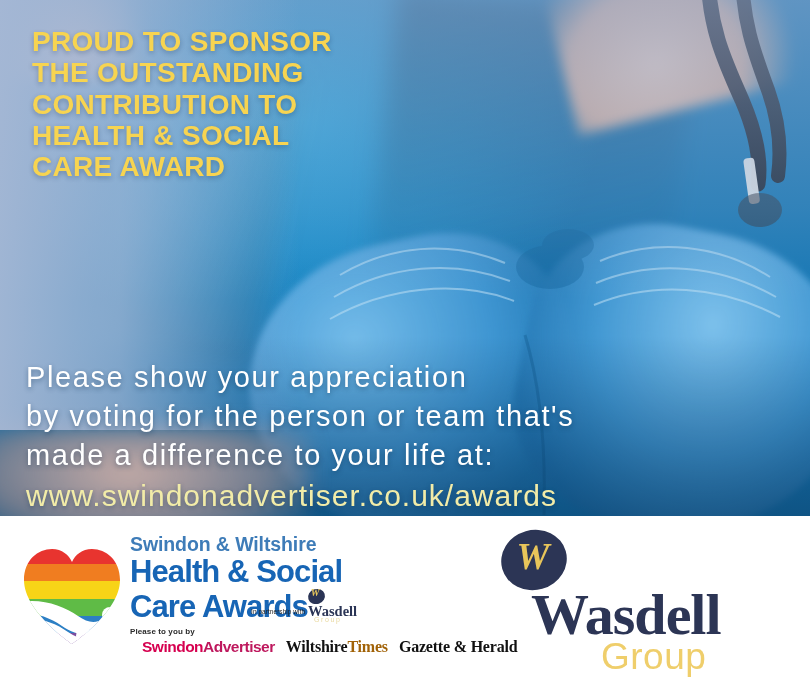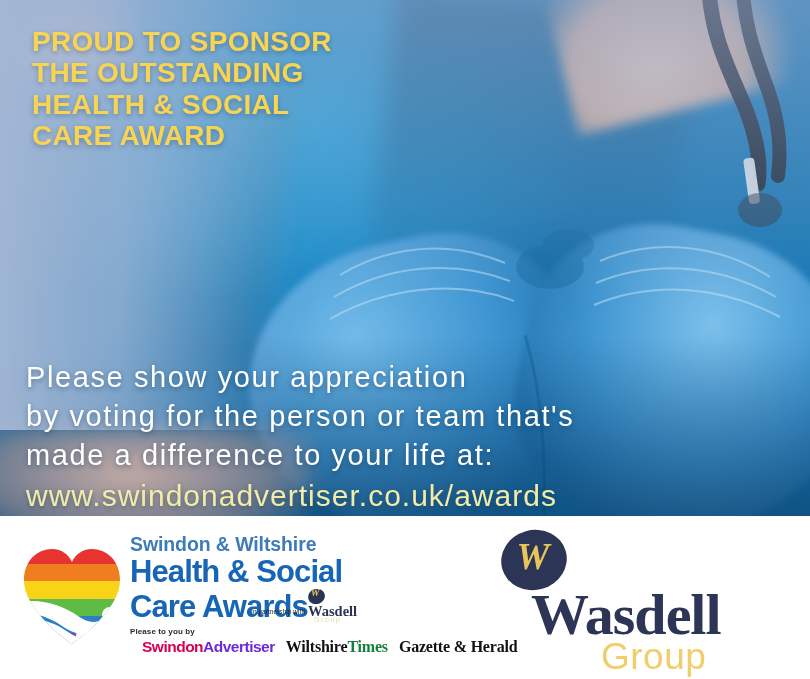--- a/index.html
+++ b/index.html
@@ -297,31 +297,31 @@
     display: flex;
     align-items: baseline;
     gap: 11px;
     white-space: nowrap;
   }
   .pub {
     font-family: "Liberation Sans", sans-serif;
     font-weight: bold;
     font-size: 15.5px;
     letter-spacing: -0.5px;
-    color: #6d28d9;
+    color: #be185d;
   }
   .pub-swindon { color: #D6004F; margin-left: 12px; }
   .pub-serif {
     font-family: "Liberation Serif", serif;
     font-weight: bold;
     font-size: 16px;
     letter-spacing: -0.2px;
     color: #111111;
   }
-  .pub-times { color: #15803d; }
+  .pub-times { color: #a16207; }
 
   
   .wasdell-logo {
     position: absolute;
     left: 489px;
     top: 8px;
     width: 300px;
     height: 150px;
   }
   .wd-blob {
@@ -417,20 +417,21 @@
 
     <div class="ph-darkbottom"></div>
     <div class="ph-bottomskin"></div>
     <div class="ph-topwash"></div>
     <div class="ph-leftwash"></div>
   </div>
 
   <h1 class="headline">
     <span class="hl-line">PROUD TO SPONSOR</span>
     <span class="hl-line">THE OUTSTANDING</span>
+    <span class="hl-line">CONTRIBUTION TO</span>
     <span class="hl-line">HEALTH &amp; SOCIAL</span>
     <span class="hl-line">CARE AWARD</span>
   </h1>
 
   <p class="bodycopy">
     <span class="bc-line">Please show your appreciation</span>
     <span class="bc-line">by voting for the person or team that's</span>
     <span class="bc-line">made a difference to your life at:</span>
     <span class="url-line">www.swindonadvertiser.co.uk/awards</span>
   </p>

